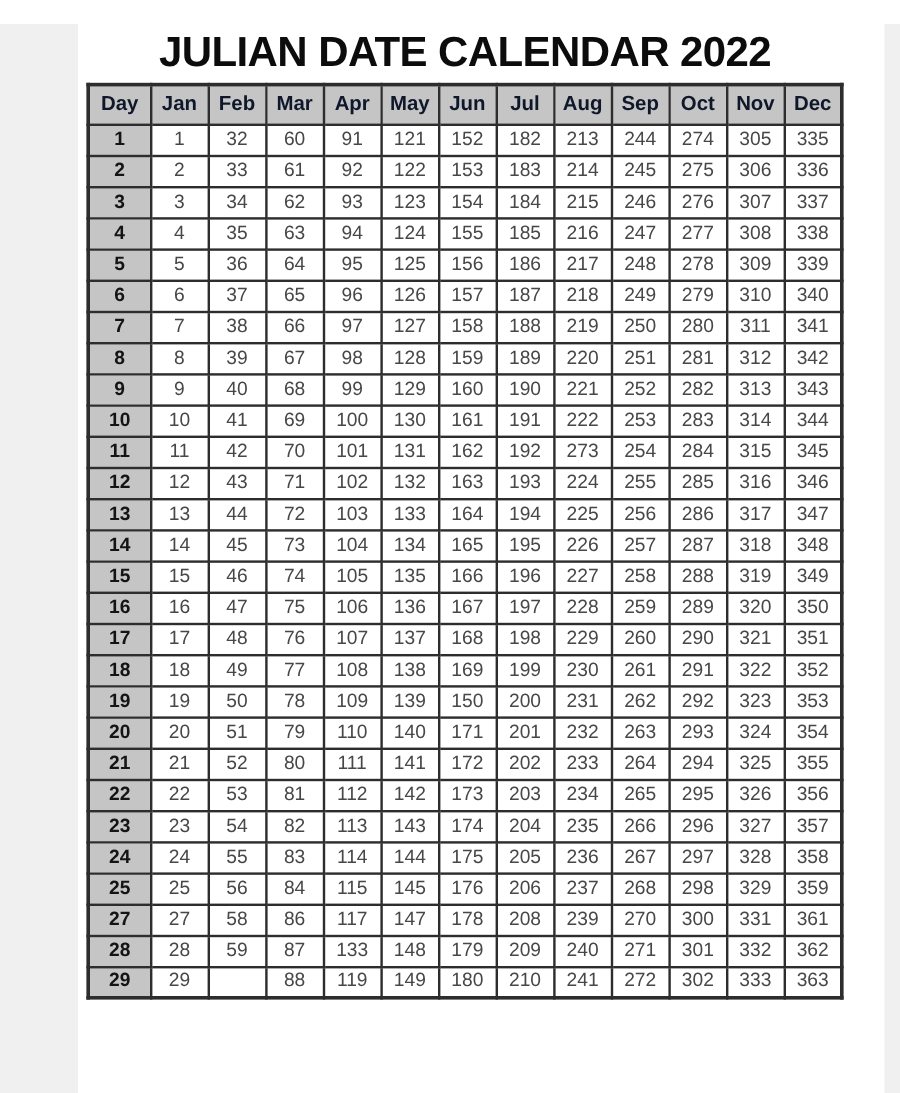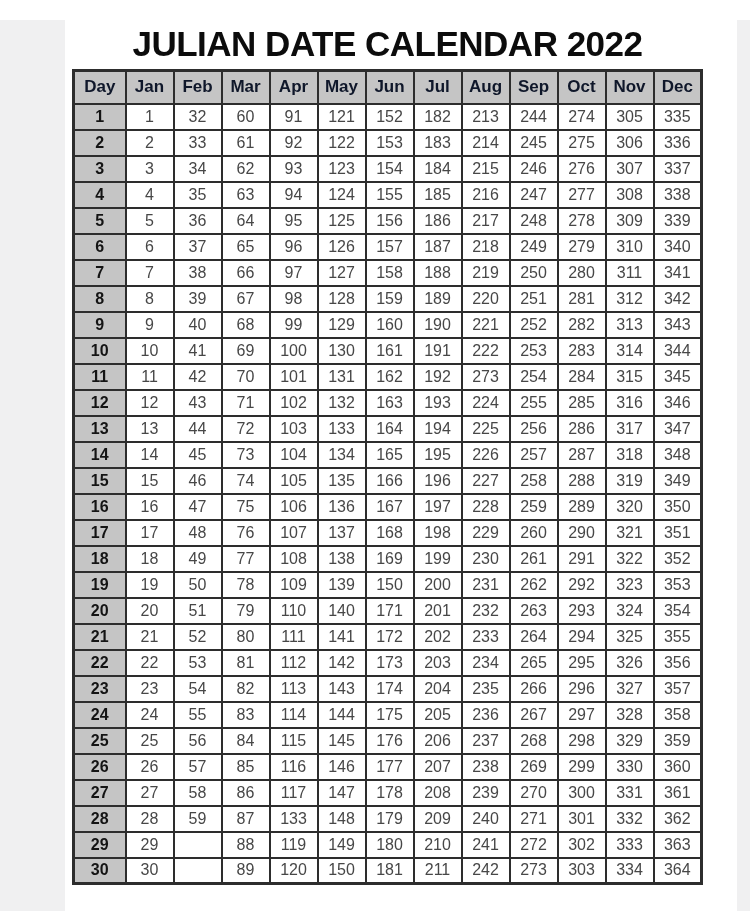--- a/index.html
+++ b/index.html
@@ -485,35 +485,20 @@
           <td class="val">145</td>
           <td class="val">176</td>
           <td class="val">206</td>
           <td class="val">237</td>
           <td class="val">268</td>
           <td class="val">298</td>
           <td class="val">329</td>
           <td class="val">359</td>
         </tr>
         <tr>
-          <td class="day">26</td>
-          <td class="val">26</td>
-          <td class="val">57</td>
-          <td class="val">85</td>
-          <td class="val">116</td>
-          <td class="val">146</td>
-          <td class="val">177</td>
-          <td class="val">207</td>
-          <td class="val">238</td>
-          <td class="val">269</td>
-          <td class="val">299</td>
-          <td class="val">330</td>
-          <td class="val">360</td>
-        </tr>
-        <tr>
           <td class="day">27</td>
           <td class="val">27</td>
           <td class="val">58</td>
           <td class="val">86</td>
           <td class="val">117</td>
           <td class="val">147</td>
           <td class="val">178</td>
           <td class="val">208</td>
           <td class="val">239</td>
           <td class="val">270</td>
@@ -544,30 +529,15 @@
           <td class="val">119</td>
           <td class="val">149</td>
           <td class="val">180</td>
           <td class="val">210</td>
           <td class="val">241</td>
           <td class="val">272</td>
           <td class="val">302</td>
           <td class="val">333</td>
           <td class="val">363</td>
         </tr>
-        <tr>
-          <td class="day">30</td>
-          <td class="val">30</td>
-          <td class="val"></td>
-          <td class="val">89</td>
-          <td class="val">120</td>
-          <td class="val">150</td>
-          <td class="val">181</td>
-          <td class="val">211</td>
-          <td class="val">242</td>
-          <td class="val">273</td>
-          <td class="val">303</td>
-          <td class="val">334</td>
-          <td class="val">364</td>
-        </tr>
       </tbody>
   </table>
 </div>
 
 </body></html>

